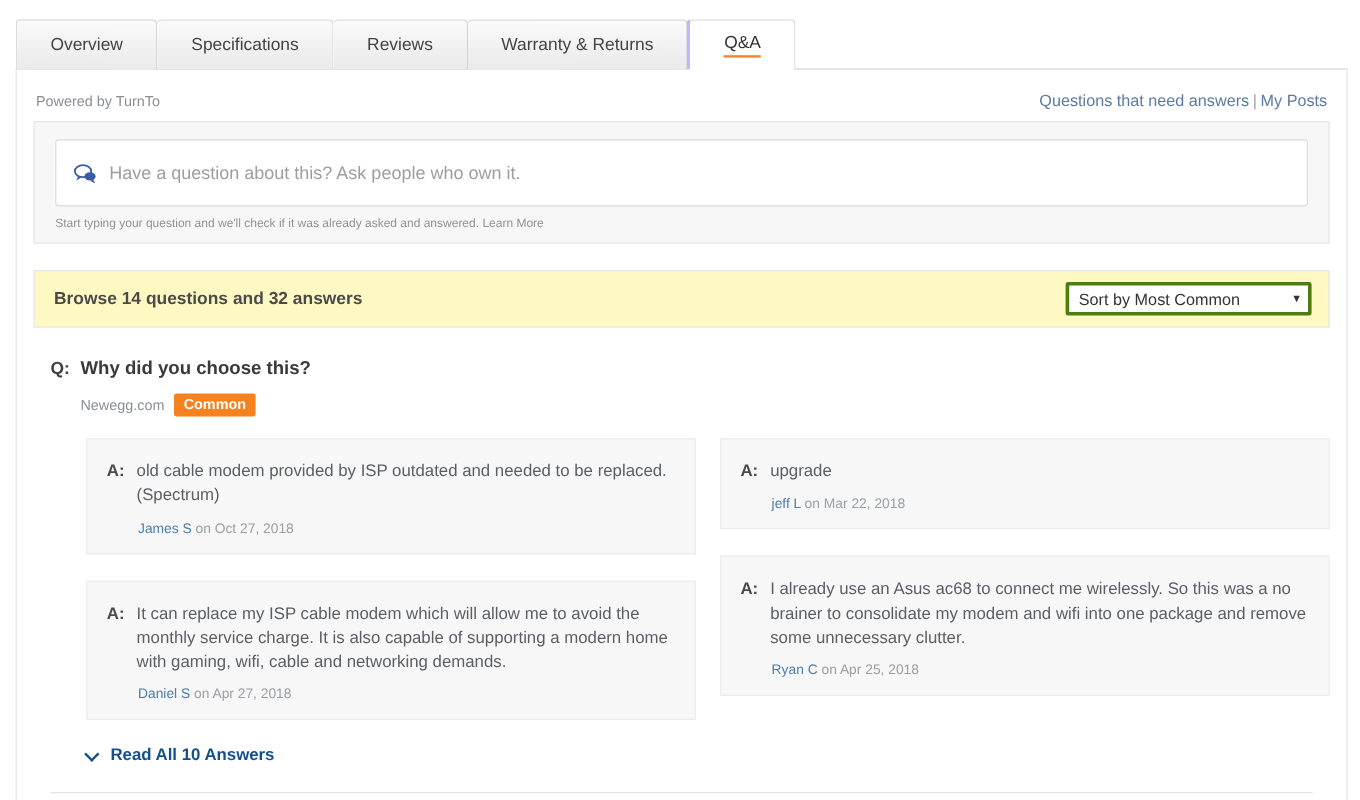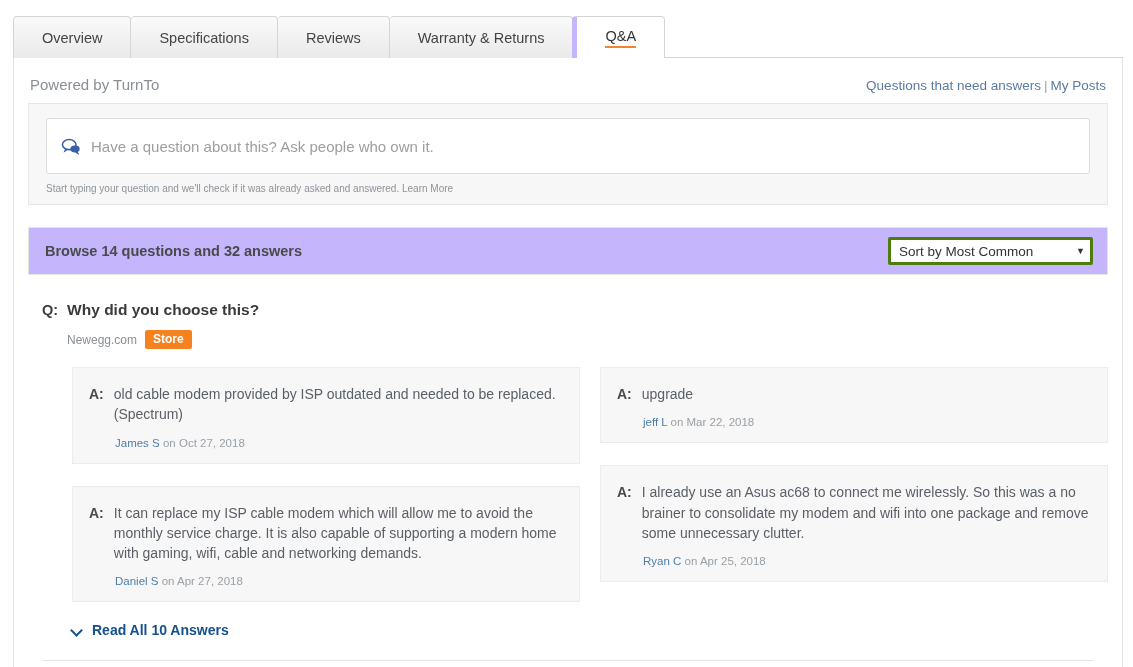--- a/index.html
+++ b/index.html
@@ -52,21 +52,21 @@
     border-left: none;
     border-radius: 4px 4px 0 0;
     cursor: pointer;
     white-space: nowrap;
     z-index: 1;
   }
   .tab:first-child { border-left: 1px solid #d5d5d5; }
   .tab.active {
     background: #ffffff;
     color: #333333;
-    border-left: 5px solid #c4b5fd;
+    border-left: 3px solid #c4b5fd;
     z-index: 3;
     margin-left: -1px;
   }
   .tab.active::after {
     content: "";
     position: absolute;
     left: 0;
     right: 0;
     bottom: -1px;
     height: 2px;
@@ -89,21 +89,21 @@
     padding: 0 14px;
   }
 
   .panel-head {
     display: flex;
     align-items: baseline;
     justify-content: space-between;
     padding: 18px 2px 10px 2px;
   }
   .powered {
-    font-size: 15px;
+    font-size: 12px;
     color: #8a8f96;
   }
   .head-links {
     font-size: 13.5px;
     color: #5b7ba3;
     display: flex;
     align-items: center;
     gap: 3px;
   }
   .head-links a {
@@ -157,21 +157,21 @@
   }
   .ask-hint a {
     color: #8e9398;
     text-decoration: none;
     cursor: pointer;
   }
 
   
   .browsebar {
     margin-top: 22px;
-    background: #c4b5fd;
+    background: #fef9c3;
     border: 1px solid #e6e6e6;
     height: 48px;
     box-sizing: border-box;
     display: flex;
     align-items: center;
     justify-content: space-between;
     padding: 0 14px 0 16px;
   }
   .browse-title {
     font-size: 14.5px;
@@ -379,21 +379,21 @@
     </div>
   </div>
 
   <div class="qsection">
     <div class="qrow">
       <span class="q-label">Q:</span>
       <span class="q-text">Why did you choose this?</span>
     </div>
     <div class="q-meta">
       <span class="q-source">Newegg.com</span>
-      <span class="badge-store">Store</span>
+      <span class="badge-store">Common</span>
     </div>
 
     <div class="answers">
 
       <div class="acol">
         <div class="acard">
           <div class="arow">
             <span class="a-label">A:</span>
             <span class="a-text">old cable modem provided by ISP outdated and needed to be replaced. (Spectrum)</span>
           </div>

